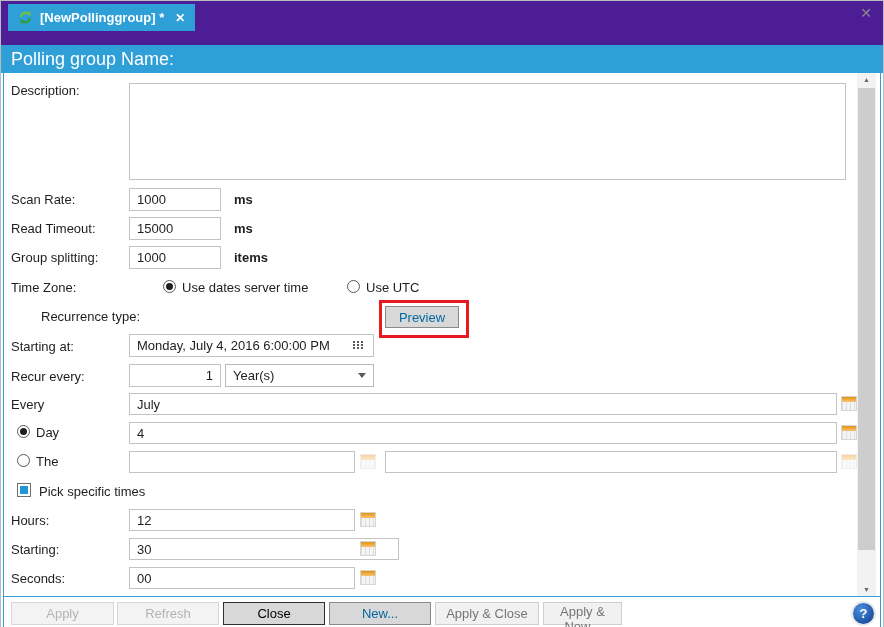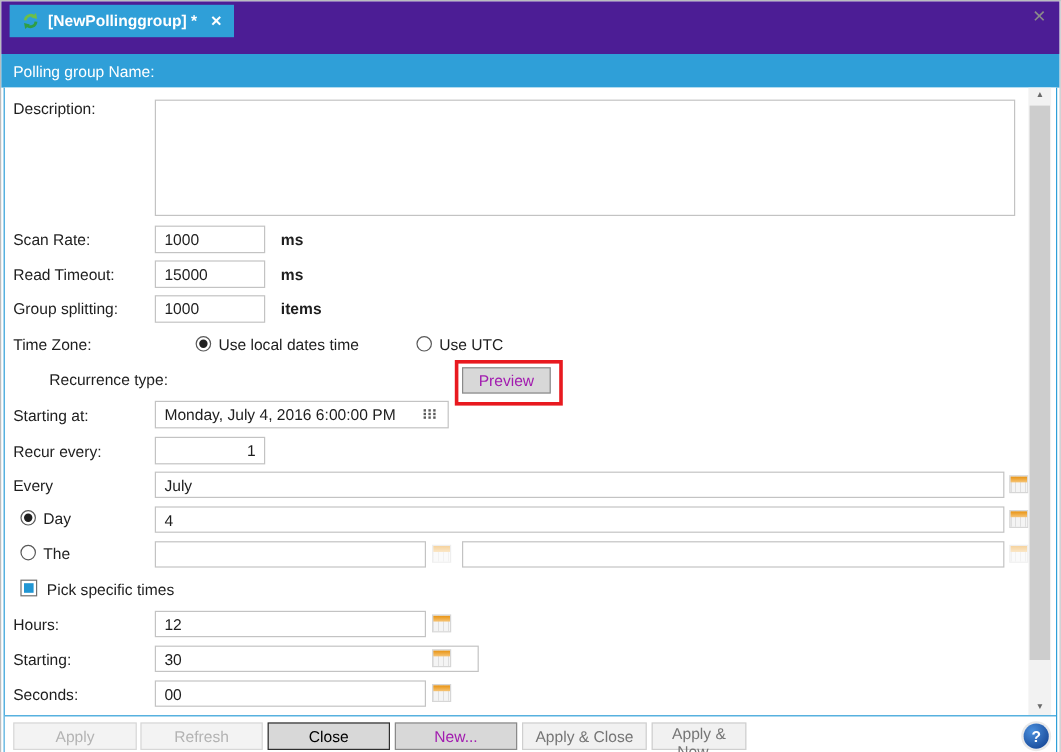--- a/index.html
+++ b/index.html
@@ -7,21 +7,21 @@
           border:1px solid #b9bdc0;border-bottom:none;overflow:hidden;}
   
   .tabbar{position:relative;height:44px;background:#4c1d95;}
   .tab{position:absolute;left:7px;top:3px;height:27px;display:flex;align-items:center;
        background:#2f9fd8;color:#fff;padding:0 10px;gap:7px;cursor:default;}
   .tab-title{font-size:13px;font-weight:bold;white-space:nowrap;}
   .tab-close{font-size:12px;font-weight:bold;margin-left:4px;cursor:pointer;}
   .win-close{position:absolute;right:11px;top:4px;font-size:14px;color:#8a8a8a;cursor:pointer;}
   
   .header{position:relative;height:28px;background:#2f9fd8;display:flex;align-items:center;}
-  .header-label{color:#fff;font-size:13px;margin-left:10px;white-space:nowrap;}
+  .header-label{color:#fff;font-size:18px;margin-left:10px;white-space:nowrap;}
   .name-wrap{position:relative;margin-left:9px;width:637px;height:20px;}
   .name-wrap input{width:100%;height:100%;box-sizing:border-box;border:1px solid #d9543a;
        font-family:"Liberation Sans",sans-serif;font-size:13px;padding:0 6px;color:#1e1e1e;outline:none;}
   .corner{position:absolute;right:1px;top:1px;width:0;height:0;
        border-top:7px solid #c0392b;border-left:7px solid transparent;}
   .server{color:#fff;font-size:13px;font-weight:bold;margin-left:8px;white-space:nowrap;}
   
   .frame{position:relative;margin:0 2px;height:559px;border:1px solid #2f9fd8;border-top:none;
          box-sizing:border-box;background:#fff;}
   .body{position:relative;height:524px;overflow:hidden;}
@@ -55,21 +55,21 @@
   .scrollbar{position:absolute;left:853px;top:0;width:19px;height:524px;background:#f2f2f2;}
   .sb-arrow{position:absolute;left:0;width:19px;height:14px;font-size:7px;color:#6a6a6a;
        text-align:center;line-height:14px;cursor:pointer;}
   .sb-thumb{position:absolute;left:1px;top:15px;width:17px;height:462px;background:#cdcdcd;cursor:pointer;}
   
   .footer{position:absolute;left:0;right:0;bottom:0;height:34px;border-top:1px solid #2f9fd8;background:#fff;}
   .btn{position:absolute;top:5px;height:23px;box-sizing:border-box;font-family:"Liberation Sans",sans-serif;
        font-size:13px;text-align:center;cursor:pointer;}
   .btn.disabled{background:#f3f3f3;border:1px solid #d7d7d7;color:#b3b3b3;cursor:default;}
   .btn.default{background:#d8d8d8;border:1px solid #2e2e2e;color:#000;}
-  .btn.enabled{background:#d8d8d8;border:1px solid #8a8a8a;color:#a21caf;text-align:center;}
+  .btn.enabled{background:#d8d8d8;border:1px solid #8a8a8a;color:#0369a1;text-align:center;}
   .btn.secondary{background:#f1f1f1;border:1px solid #cfcfcf;color:#757575;}
   .help{position:absolute;left:849px;top:6px;width:21px;height:21px;border-radius:50%;
        background:radial-gradient(circle at 35% 30%,#4a8fdd,#1c4f9e 75%);color:#fff;font-weight:bold;
        font-size:13px;text-align:center;line-height:21px;cursor:pointer;box-shadow:0 0 0 2px #e9e9e9;}
   .bottomstrip{height:9px;background:#d9dde0;border-bottom:1px solid #b9bdc0;}
 </style>
 </head>
 <body>
 
 <div class="window">
@@ -108,21 +108,21 @@
       <span class="lbl" style="left:7px;top:148px;">Read Timeout:</span>
       <input class="ipt" style="left: 125px; top: 144px; width: 92px;" value="15000">
       <span class="unit" style="left:230px;top:148px;">ms</span>
 
       <span class="lbl" style="left:7px;top:177px;">Group splitting:</span>
       <input class="ipt" style="left: 125px; top: 173px; width: 92px;" value="1000">
       <span class="unit" style="left:230px;top:177px;">items</span>
 
       <span class="lbl" style="left:7px;top:207px;">Time Zone:</span>
       <span class="radio checked" style="left:159px;top:207px;"></span>
-      <span class="lbl" style="left:178px;top:207px;">Use local dates time</span>
+      <span class="lbl" style="left:178px;top:207px;">Use dates server time</span>
       <span class="radio" style="left:343px;top:207px;"></span>
       <span class="lbl" style="left:362px;top:207px;">Use UTC</span>
 
       <span class="lbl" style="left:7px;top:236px;margin-left:30px;">Recurrence type:</span>
       <button class="btn enabled" style="left:381px;top:233px;width:74px;height:22px;position:absolute;">Preview</button>
       <div class="annotation" style="left:375px;top:227px;width:84px;height:32px;"></div>
 
       <span class="lbl" style="left:7px;top:266px;">Starting at:</span>
       <input class="ipt" style="left: 125px; top: 261px; width: 245px; padding-right: 24px;" value="Monday, July 4, 2016 6:00:00 PM">
       <span class="gridicon" style="left:349px;top:268px;">
@@ -132,20 +132,24 @@
           <i></i>
           <i></i>
           <i></i>
           <i></i>
           <i></i>
           <i></i>
       </span>
 
       <span class="lbl" style="left:7px;top:296px;">Recur every:</span>
       <input class="ipt" style="left: 125px; top: 291px; width: 92px; text-align: right;" value="1">
+      <div class="combo" style="left:221px;top:291px;width:149px;">
+        <span class="val">Year(s)</span>
+        <span class="dd-arrow"></span>
+      </div>
 
       <span class="lbl" style="left:7px;top:324px;">Every</span>
       <input class="ipt" style="left: 125px; top: 320px; width: 708px; height: 22px;" value="July">
       <span class="cal" style="left:837px;top:323px;"></span>
 
       <span class="radio checked" style="left:13px;top:352px;"></span>
       <span class="lbl" style="left:32px;top:352px;">Day</span>
       <input class="ipt" style="left: 125px; top: 349px; width: 708px; height: 22px;" value="4">
       <span class="cal" style="left:837px;top:352px;"></span>
 

